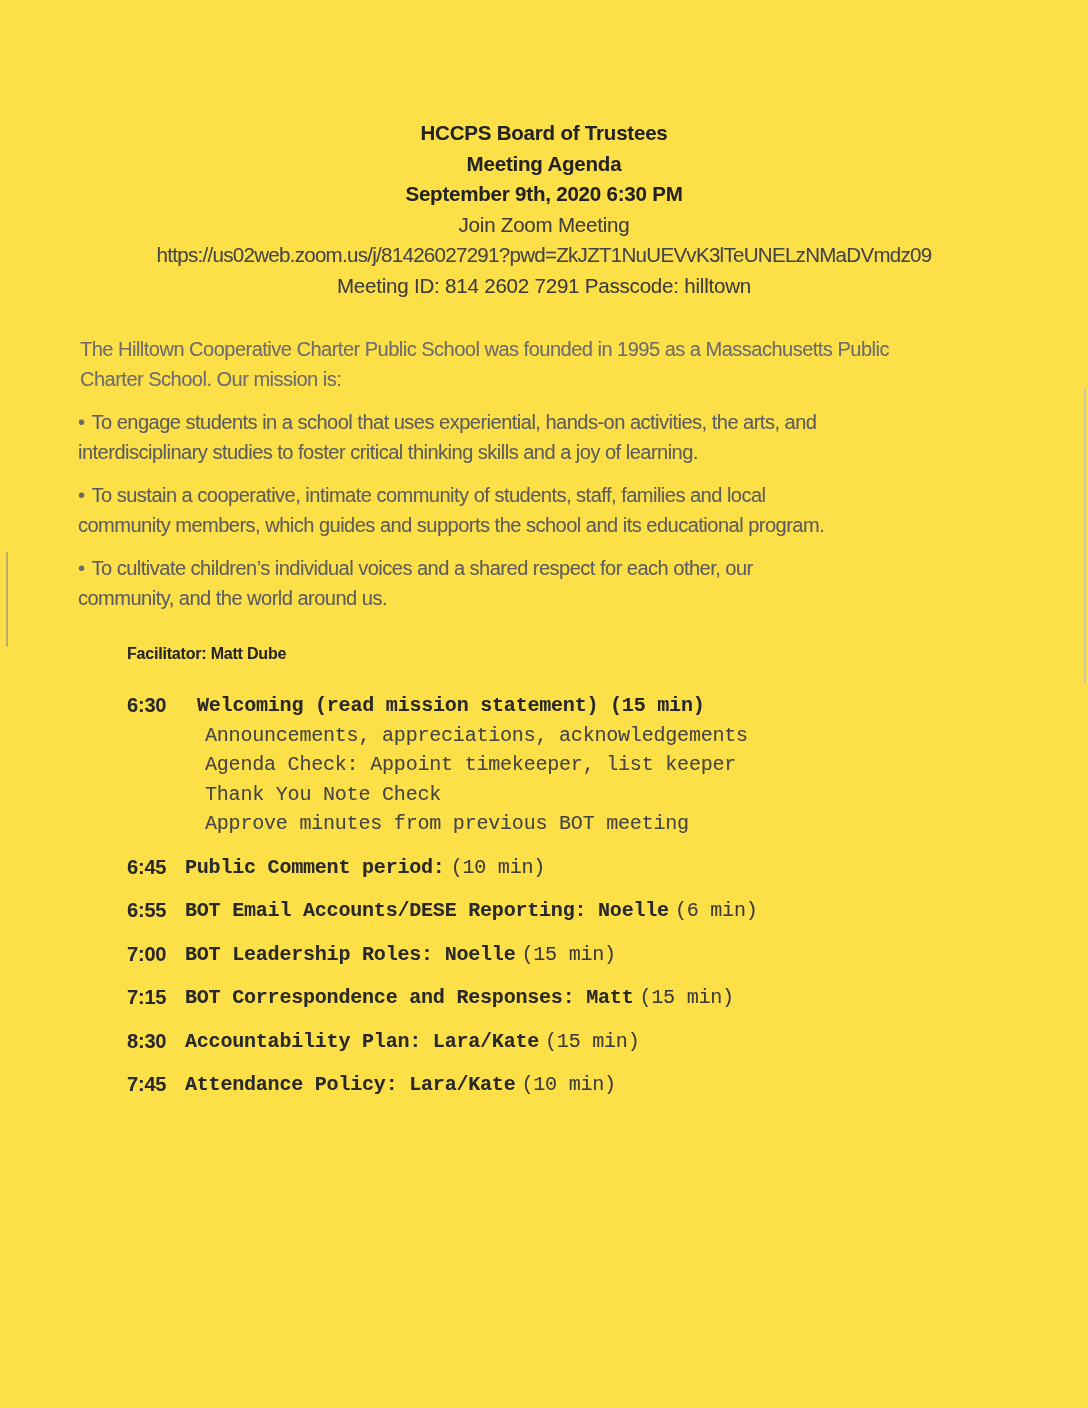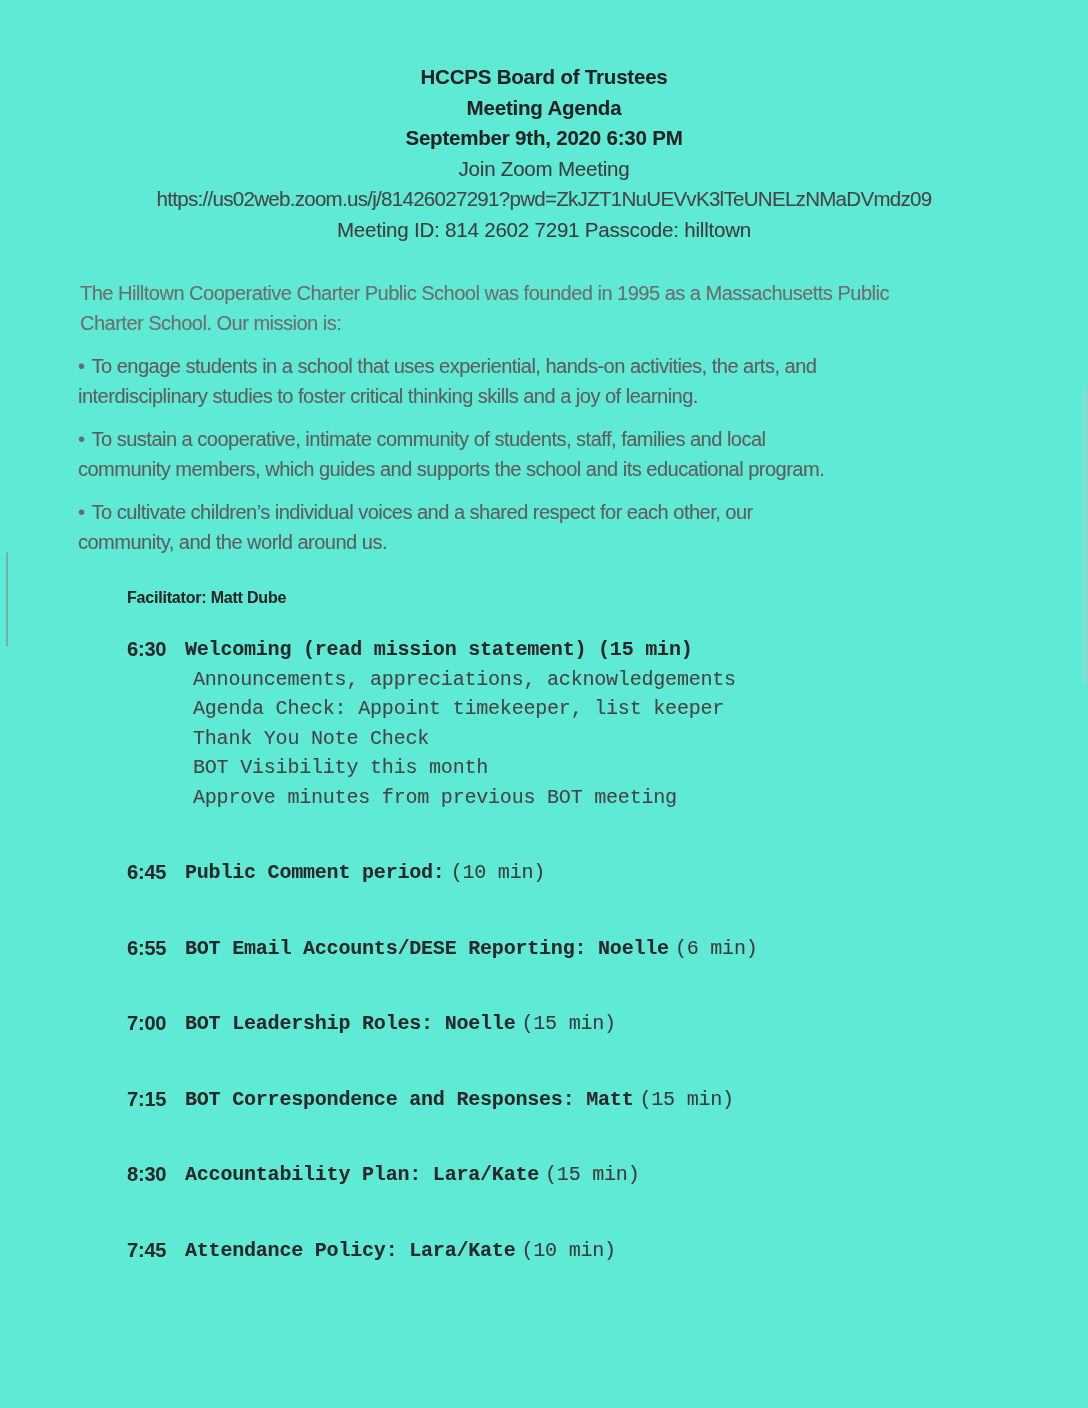--- a/index.html
+++ b/index.html
@@ -8,23 +8,23 @@
     width: 1088px;
     height: 1408px;
     font-family: "Liberation Sans", sans-serif;
     position: relative;
     overflow: hidden;
   }
   .page {
     position: relative;
     width: 1088px;
     height: 1408px;
-    background: #5eead4;
+    background: #fde047;
     text-shadow: 0.2px 0.2px 0.45px rgba(110,110,110,0.35);
-    padding-top: 62px;
+    padding-top: 118px;
   }
 
   
   .header { text-align: center; font-size: 20.5px; line-height: 30.5px; letter-spacing: -0.2px; }
   .h-bold { font-weight: bold; color: #232323; }
   .h-reg  { color: #3d3d3d; }
   .h-url  { color: #464646; letter-spacing: -0.7px; white-space: nowrap; }
 
   
   .intro {
@@ -51,26 +51,26 @@
     font-size: 16px;
     font-weight: bold;
     letter-spacing: -0.2px;
     color: #262626;
   }
 
   
   .agenda { margin-left: 127px; }
   .row {
     display: flex;
-    margin-top: 46px;
+    margin-top: 14px;
     font-size: 20px;
     letter-spacing: -0.2px;
     line-height: 29.5px;
   }
-  .row:first-child { margin-top: 28px; }
+  .row:first-child { margin-top: 28px; gap: 12px; }
   .time {
     width: 58px;
     flex-shrink: 0;
     font-weight: bold;
     color: #292929;
   }
   .row-content { flex: 1; font-family: Liberation Mono, monospace; }
   .row-title .b { font-weight: bold; color: #292929; }
   .row-title .r { color: #3b3b3b; margin-left: 6px; }
   .row-title .r:empty { display: none; margin: 0; }
@@ -123,21 +123,20 @@
     <div class="row">
       <span class="time">6:30</span>
       <div class="row-content">
         <div class="row-title">
           <span class="b">Welcoming (read mission statement) (15 min)</span>
         </div>
         <div class="subitems">
           <div>Announcements, appreciations,  acknowledgements</div>
           <div>Agenda Check: Appoint timekeeper, list keeper</div>
           <div>Thank You Note Check</div>
-          <div>BOT Visibility this month</div>
           <div>Approve minutes from previous BOT meeting</div>
         </div>
       </div>
     </div>
 
     <div class="row">
       <span class="time">6:45</span>
       <div class="row-content row-title">
         <span class="b">Public Comment period:</span><span class="r">(10 min)</span>
       </div>

